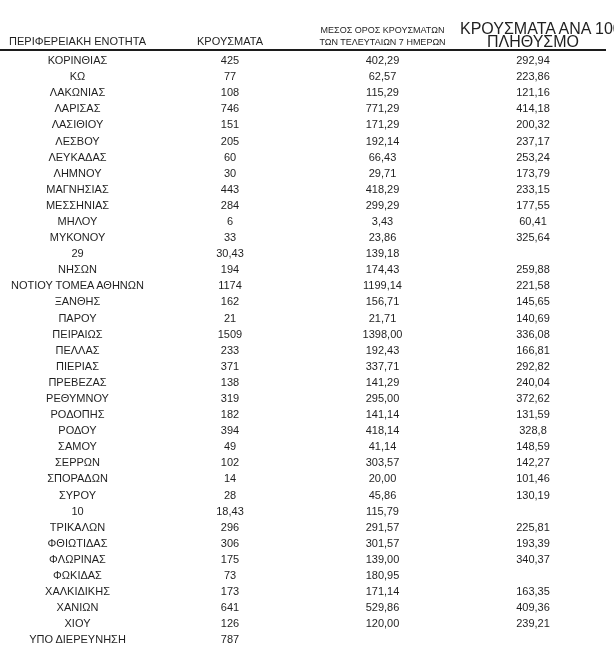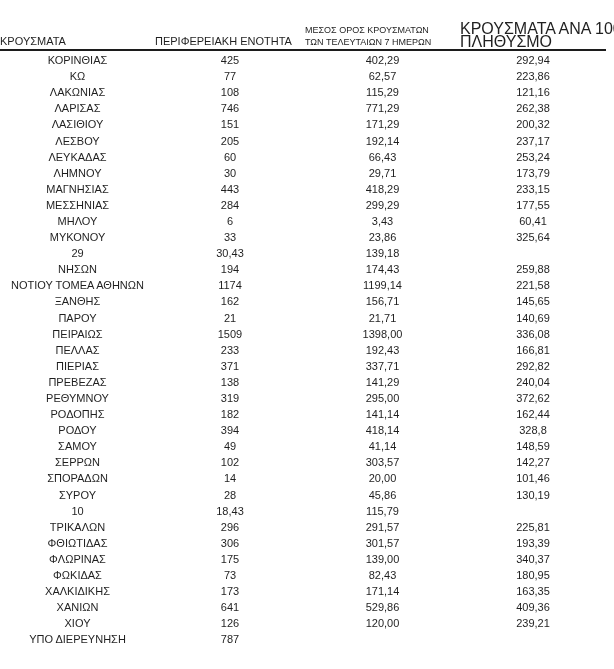--- a/index.html
+++ b/index.html
@@ -21,20 +21,21 @@
     padding-top: 22px;
   }
   .hdr {
     display: grid;
     grid-template-columns: 155px 150px 155px 146px;
     align-items: end;
     border-bottom: 2px solid #1c1c1c;
     padding-bottom: 1px;
   }
   .hdr-cell {
+    text-align: center;
     font-size: 11px;
     line-height: 13px;
     white-space: nowrap;
   }
   .hdr-cell .sub {
     display: block;
   }
   .hdr-cell.small {
     font-size: 9px;
     line-height: 12px;
@@ -60,22 +61,22 @@
     line-height: 16px;
     white-space: nowrap;
   }
 </style>
 </head>
 <body>
 
 <div class="report-table">
 
   <div class="hdr">
+    <div class="hdr-cell">ΠΕΡΙΦΕΡΕΙΑΚΗ ΕΝΟΤΗΤΑ</div>
     <div class="hdr-cell">ΚΡΟΥΣΜΑΤΑ</div>
-    <div class="hdr-cell">ΠΕΡΙΦΕΡΕΙΑΚΗ ΕΝΟΤΗΤΑ</div>
     <div class="hdr-cell small">
       <span class="sub">ΜΕΣΟΣ ΟΡΟΣ ΚΡΟΥΣΜΑΤΩΝ</span>
       <span class="sub">ΤΩΝ ΤΕΛΕΥΤΑΙΩΝ 7 ΗΜΕΡΩΝ</span>
     </div>
     <div class="hdr-cell med">
       <span class="sub">ΚΡΟΥΣΜΑΤΑ ΑΝΑ 100000</span>
       <span class="sub">ΠΛΗΘΥΣΜΟ</span>
     </div>
   </div>
 
@@ -98,21 +99,21 @@
     <div class="tcell">ΛΑΚΩΝΙΑΣ</div>
     <div class="tcell">108</div>
     <div class="tcell">115,29</div>
     <div class="tcell">121,16</div>
   </div>
 
   <div class="trow">
     <div class="tcell">ΛΑΡΙΣΑΣ</div>
     <div class="tcell">746</div>
     <div class="tcell">771,29</div>
-    <div class="tcell">262,38</div>
+    <div class="tcell">414,18</div>
   </div>
 
   <div class="trow">
     <div class="tcell">ΛΑΣΙΘΙΟΥ</div>
     <div class="tcell">151</div>
     <div class="tcell">171,29</div>
     <div class="tcell">200,32</div>
   </div>
 
   <div class="trow">
@@ -230,21 +231,21 @@
     <div class="tcell">ΡΕΘΥΜΝΟΥ</div>
     <div class="tcell">319</div>
     <div class="tcell">295,00</div>
     <div class="tcell">372,62</div>
   </div>
 
   <div class="trow">
     <div class="tcell">ΡΟΔΟΠΗΣ</div>
     <div class="tcell">182</div>
     <div class="tcell">141,14</div>
-    <div class="tcell">162,44</div>
+    <div class="tcell">131,59</div>
   </div>
 
   <div class="trow">
     <div class="tcell">ΡΟΔΟΥ</div>
     <div class="tcell">394</div>
     <div class="tcell">418,14</div>
     <div class="tcell">328,8</div>
   </div>
 
   <div class="trow">
@@ -298,21 +299,20 @@
   <div class="trow">
     <div class="tcell">ΦΛΩΡΙΝΑΣ</div>
     <div class="tcell">175</div>
     <div class="tcell">139,00</div>
     <div class="tcell">340,37</div>
   </div>
 
   <div class="trow">
     <div class="tcell">ΦΩΚΙΔΑΣ</div>
     <div class="tcell">73</div>
-    <div class="tcell">82,43</div>
     <div class="tcell">180,95</div>
   </div>
 
   <div class="trow">
     <div class="tcell">ΧΑΛΚΙΔΙΚΗΣ</div>
     <div class="tcell">173</div>
     <div class="tcell">171,14</div>
     <div class="tcell">163,35</div>
   </div>
 

